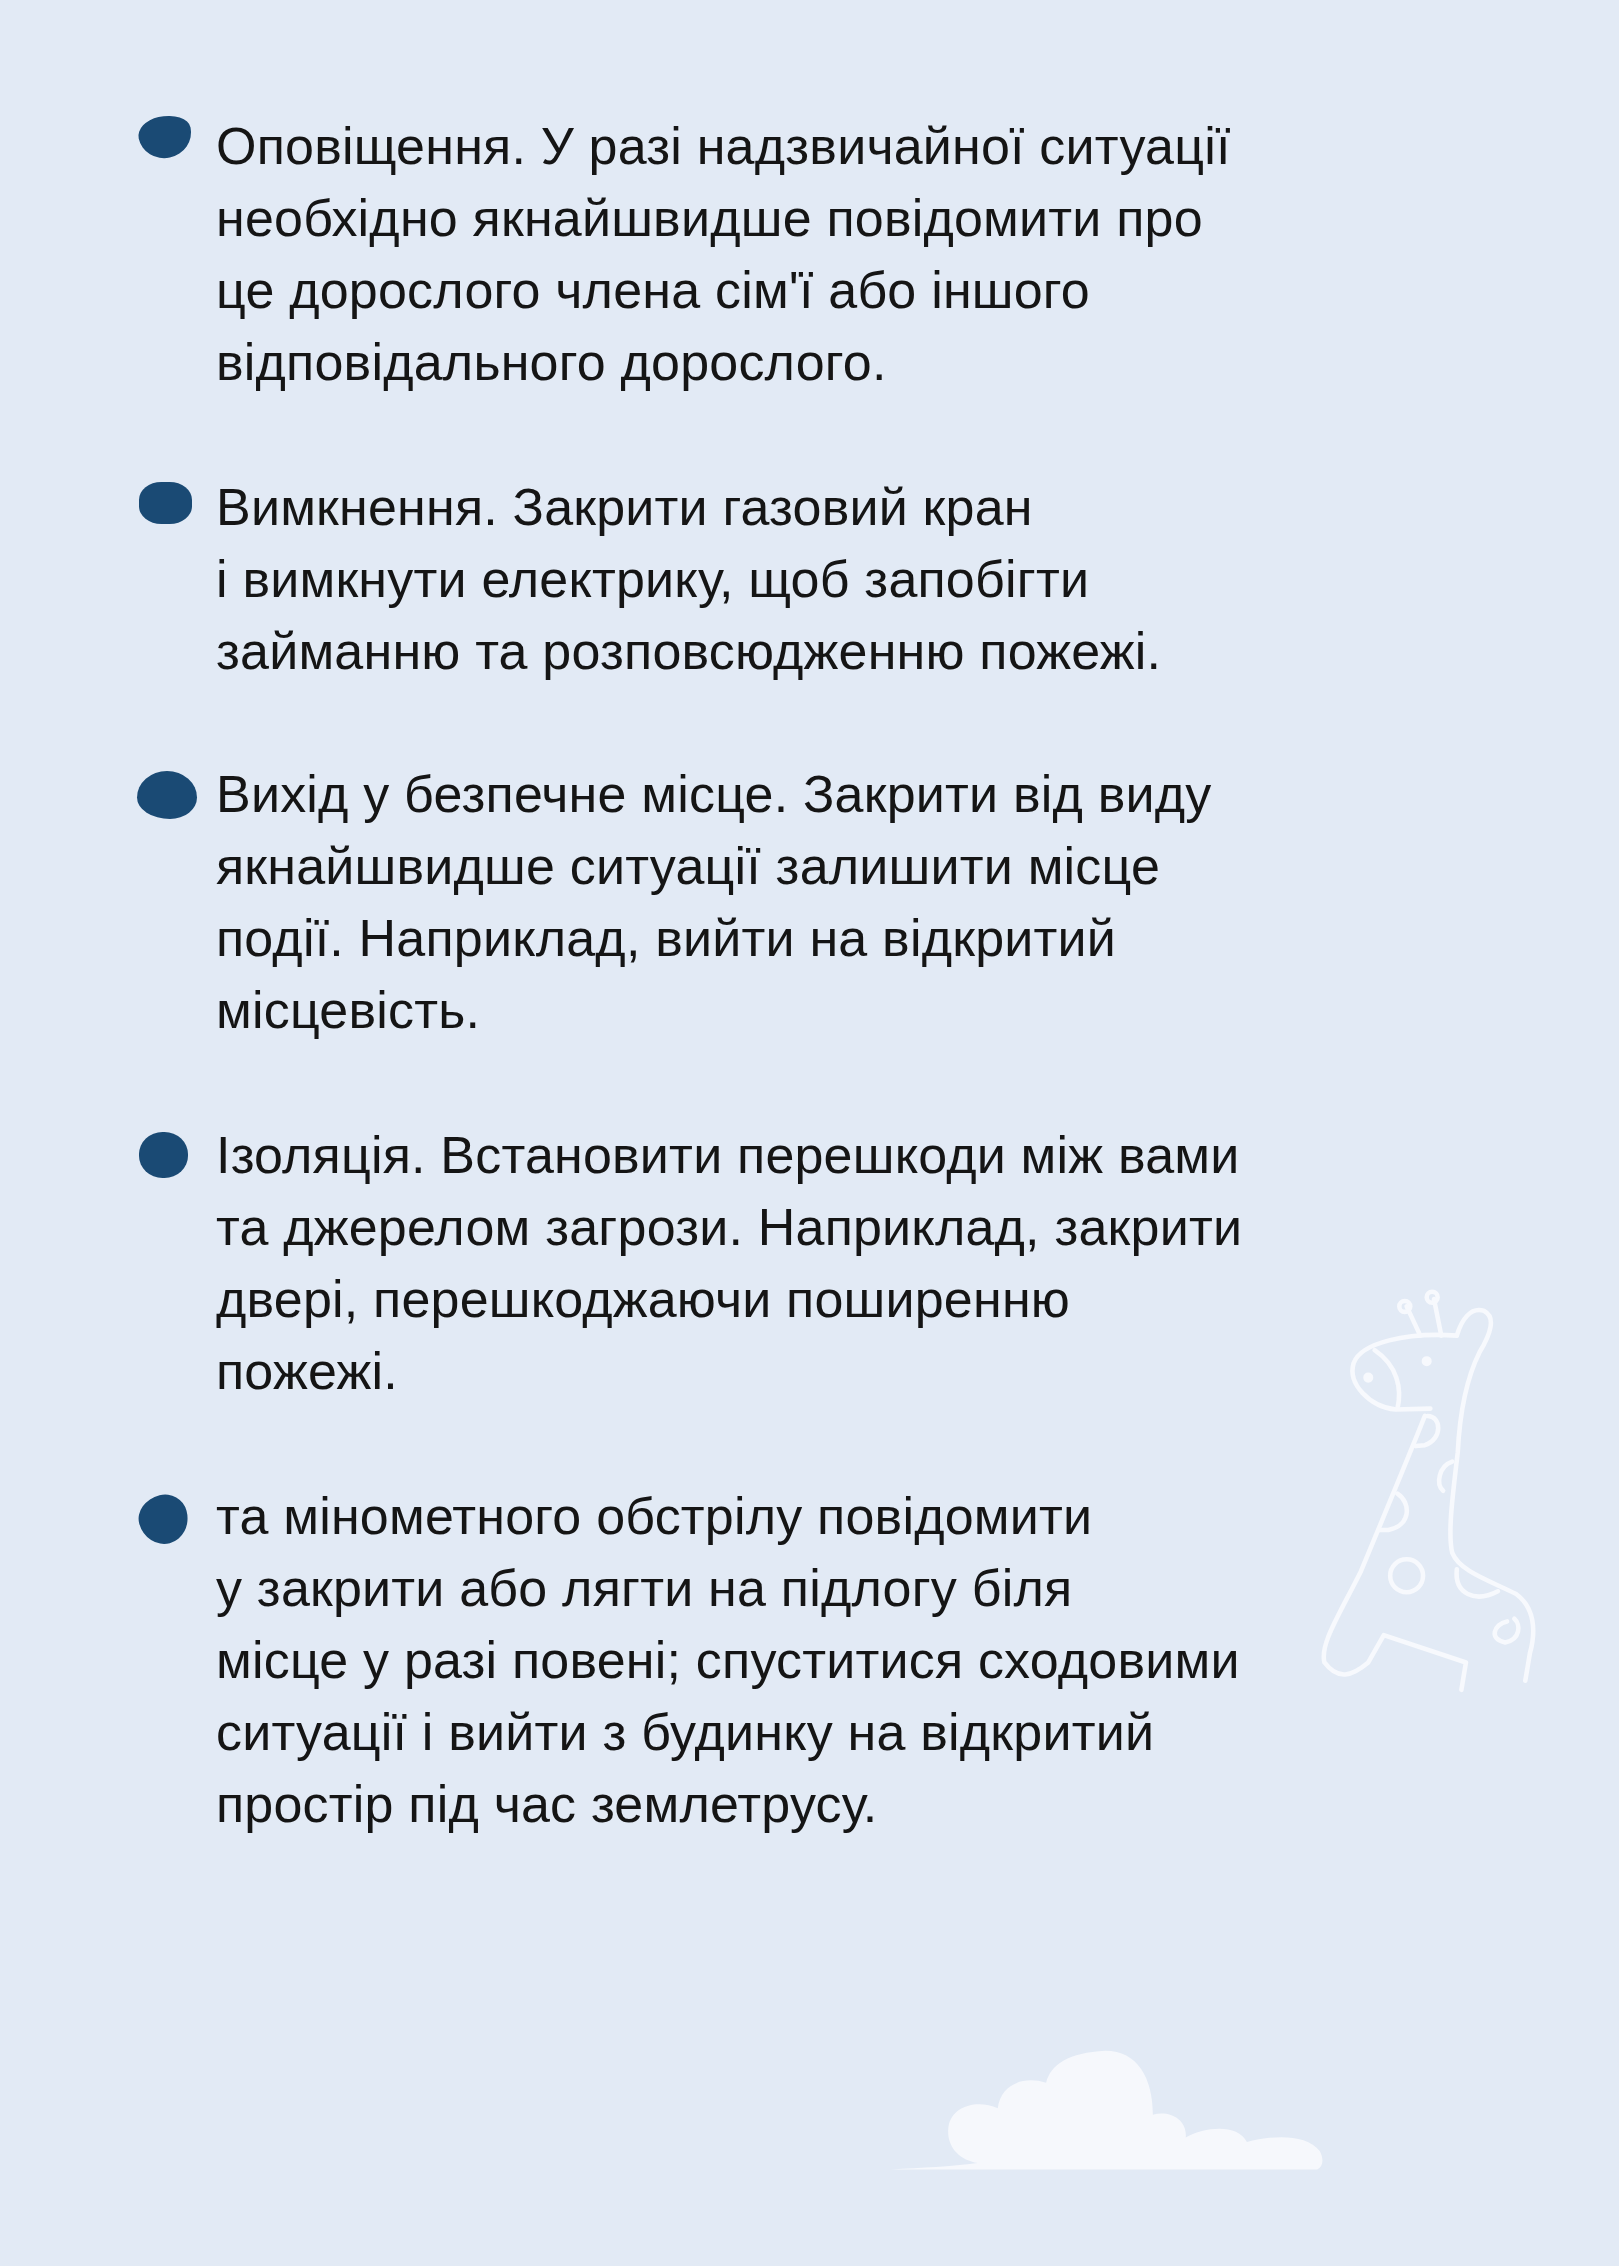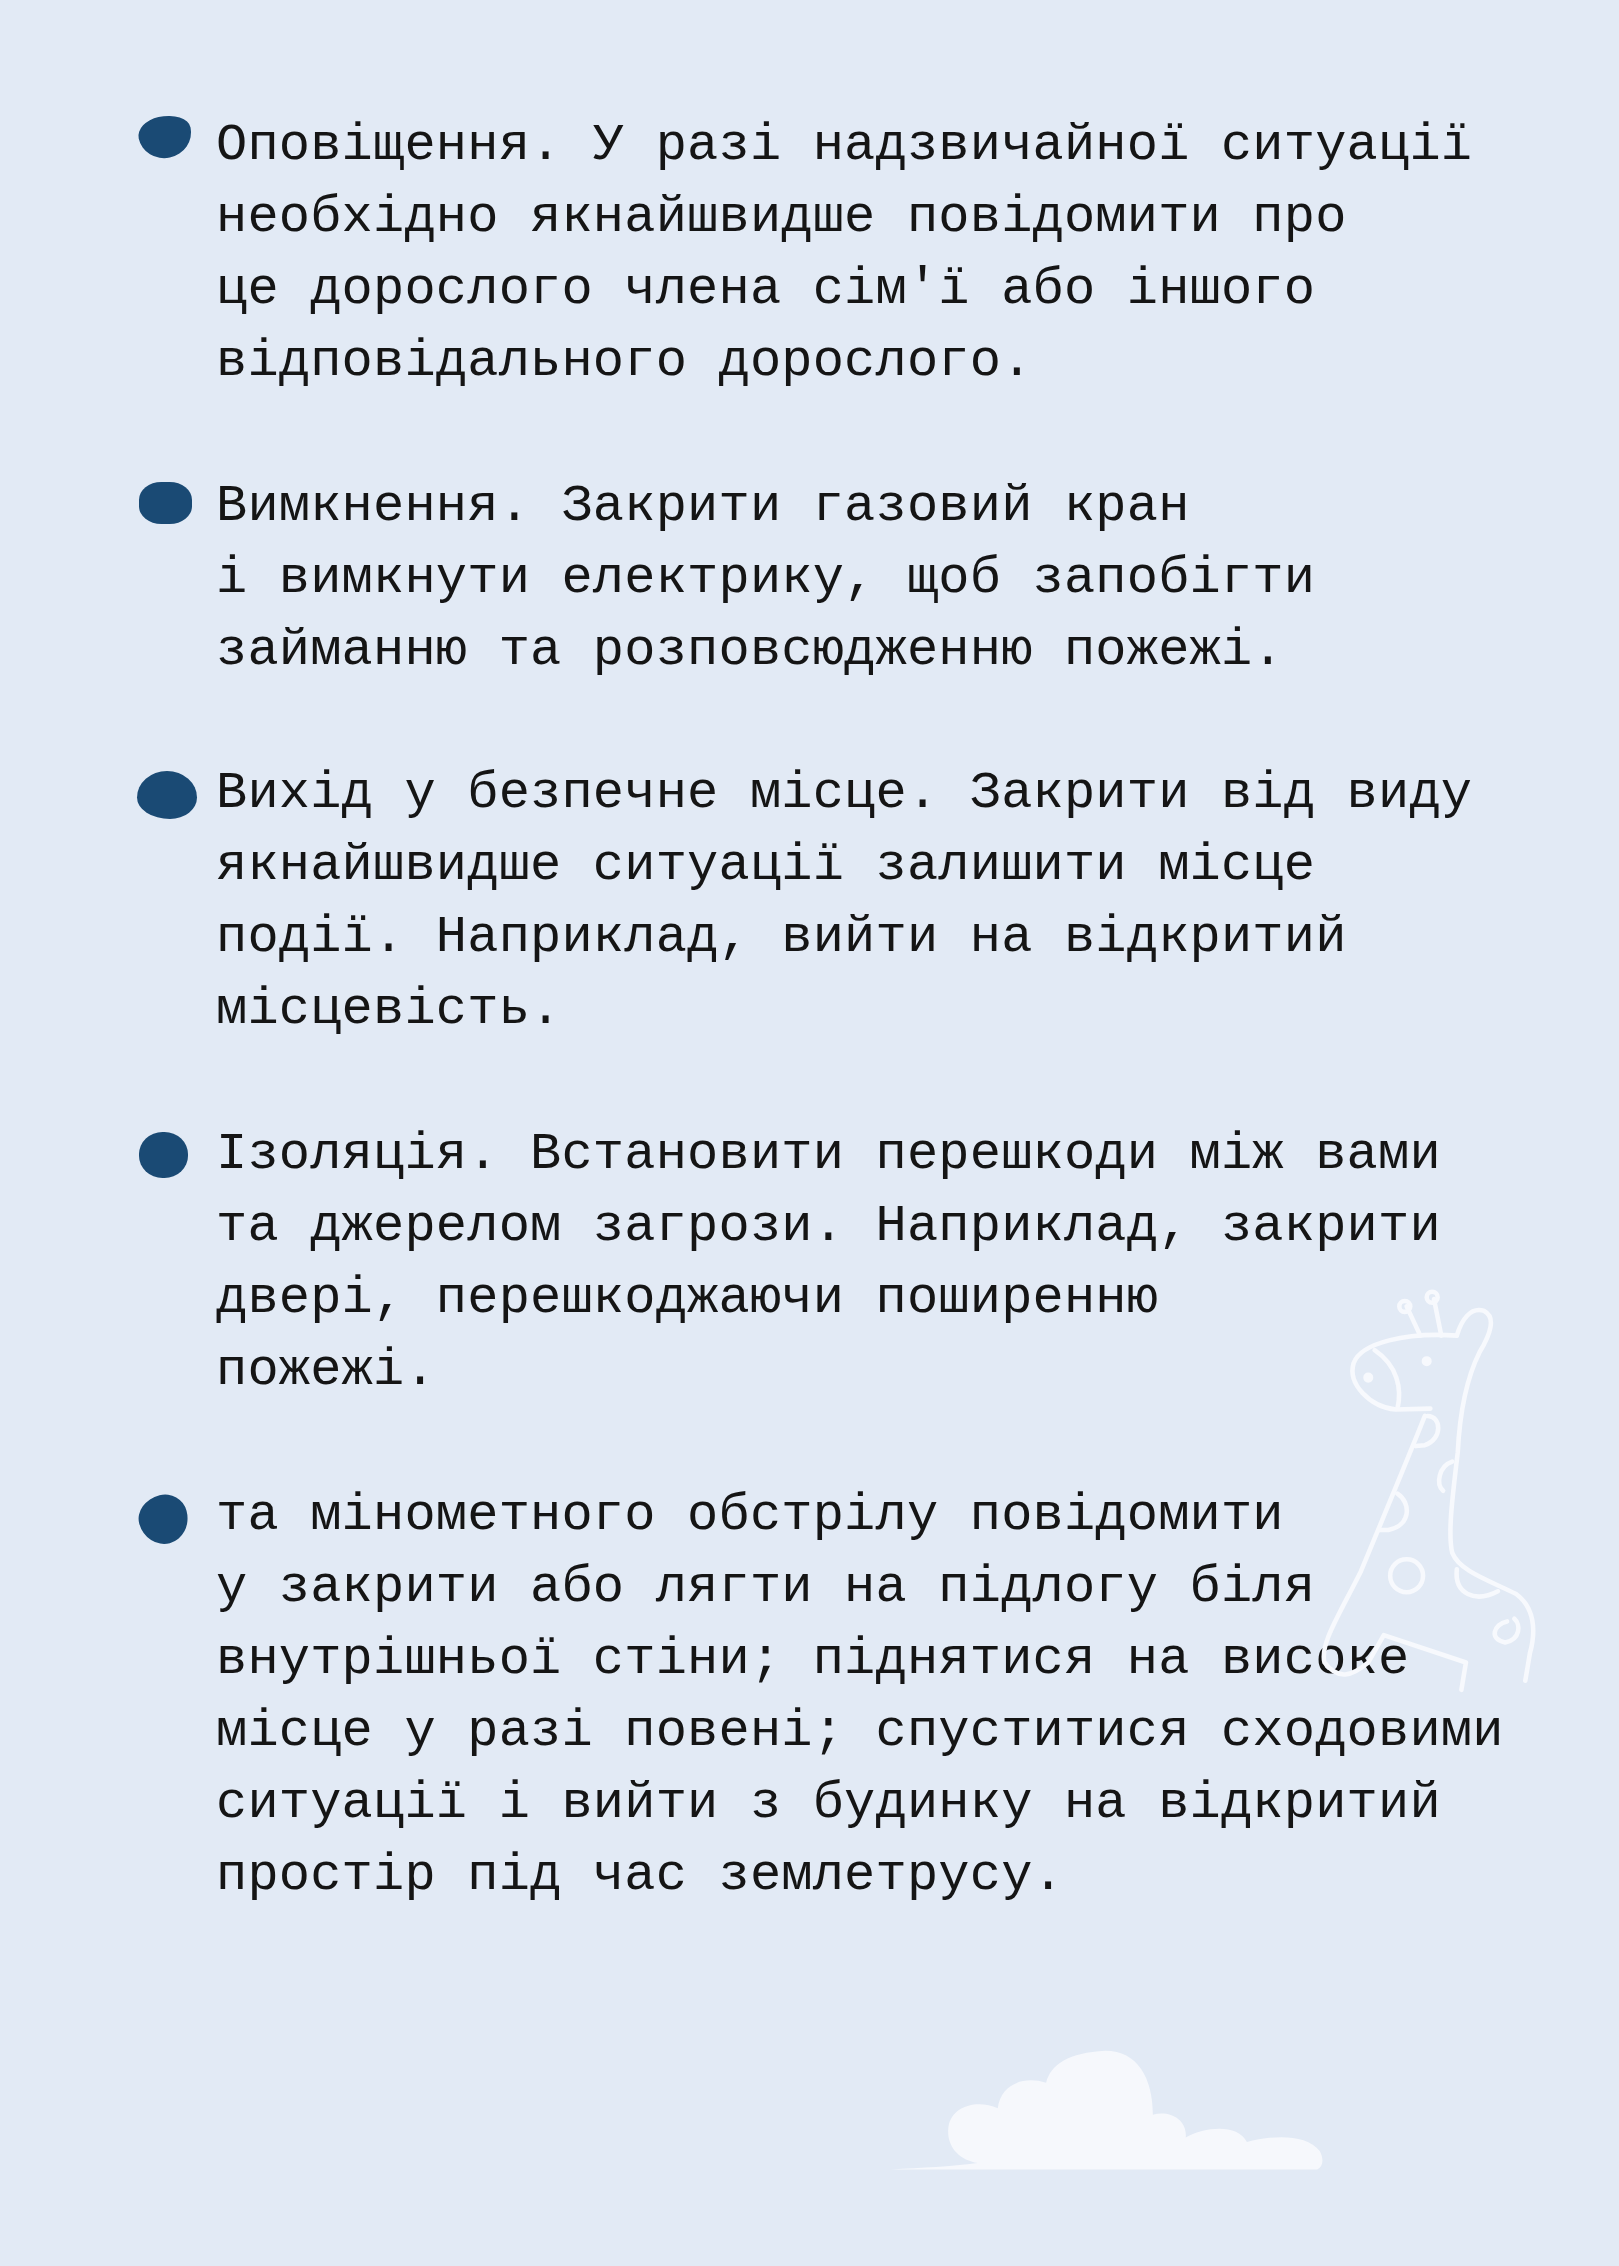--- a/index.html
+++ b/index.html
@@ -5,21 +5,21 @@
   html, body { margin:0; padding:0; }
   body {
     width:1619px; height:2267px; position:relative; overflow:hidden;
     background:#e2eaf5;
     font-family:"Liberation Sans", sans-serif;
     color:#151515;
   }
   .item { position:absolute; left:0; width:1619px; }
   .bullet { position:absolute; left:139px; width:53px; height:42px; background:#1a4a74; }
   .lines { position:absolute; left:216px; font-size:52px; line-height:72px; letter-spacing:0.2px; white-space:nowrap; }
-  .lines div { height:72px;font-family:Liberation Mono, monospace; }
+  .lines div { height:72px; }
   .deco { position:absolute; }
 </style>
 </head>
 <body>
 
 <div class="item" style="top:110px;">
   <div class="bullet" style="top:5.5px;border-radius:45% 55% 50% 50% / 40% 40% 60% 60%;transform:rotate(-12deg);"></div>
   <div class="lines">
     <div>Оповіщення. У разі надзвичайної ситуації</div>
     <div>необхідно якнайшвидше повідомити про</div>
@@ -55,21 +55,20 @@
     <div>двері, перешкоджаючи поширенню</div>
     <div>пожежі.</div>
   </div>
 </div>
 
 <div class="item" style="top:1480px;">
   <div class="bullet" style="top:14.6px;width:49px;height:49px;border-radius:55% 45% 50% 50% / 45% 45% 55% 55%;transform:rotate(-15deg);"></div>
   <div class="lines">
     <div>та мінометного обстрілу повідомити</div>
     <div>у закрити або лягти на підлогу біля</div>
-    <div>внутрішньої стіни; піднятися на високе</div>
     <div>місце у разі повені; спуститися сходовими</div>
     <div>ситуації і вийти з будинку на відкритий</div>
     <div>простір під час землетрусу.</div>
   </div>
 </div>
 
 <svg class="deco" style="left:1297px;top:1279px;" width="274" height="420" viewBox="0 0 300 460" fill="none" stroke="#f7f9fd" stroke-width="5" stroke-linecap="round" stroke-linejoin="round">
   <path d="M120 30 L135 62"></path>
     <circle cx="118" cy="30" r="6"></circle>
   <path d="M150 22 L158 62"></path>

